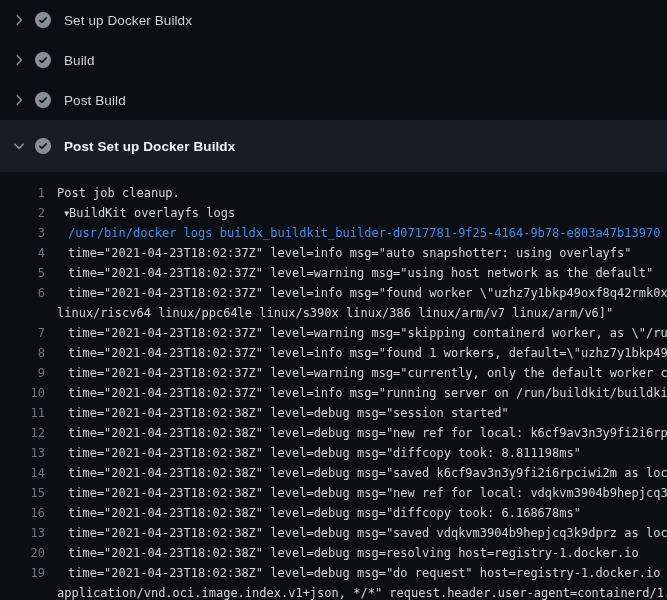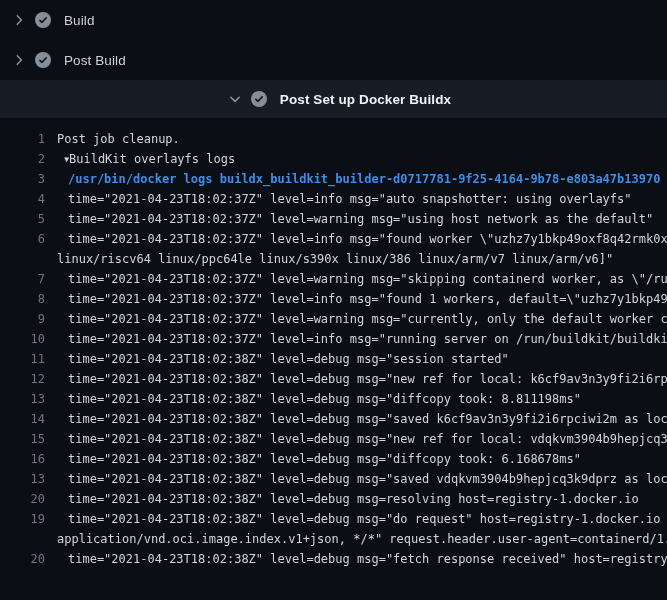--- a/index.html
+++ b/index.html
@@ -20,21 +20,21 @@
     background:var(--page-bg);
     font-family:"Liberation Sans", sans-serif;
   }
   .panel{width:667px;height:600px;overflow:hidden;}
 
   
   .step-row{
     display:flex;align-items:center;
     height:40px;padding-left:11px;cursor:pointer;
   }
-  .step-row.expanded{height:38px;background:var(--expanded-row-bg);justify-content:center;}
+  .step-row.expanded{height:52px;background:var(--expanded-row-bg);}
   .step-chevron{
     width:16px;height:16px;flex:none;color:var(--chevron-gray);
     display:flex;align-items:center;justify-content:center;margin-right:8px;
   }
   .step-check{
     width:16px;height:16px;flex:none;color:var(--check-circle-gray);
     display:flex;align-items:center;justify-content:center;margin-right:13px;
   }
   .step-label{
     font-size:13.5px;color:var(--step-title);font-weight:400;
@@ -48,31 +48,45 @@
     display:flex;height:20px;
     font-family:"DejaVu Sans Mono", monospace;
     font-size:12px;line-height:20px;white-space:pre;
   }
   .ln{
     width:45px;flex:none;text-align:right;
     color:var(--line-number);user-select:none;cursor:pointer;
   }
   .lt{margin-left:12px;color:var(--log-text);flex:none;text-align:right;}
   .lt.indent{padding-left:11px;}
-  .lt.command{padding-left:11px;color:var(--command-blue);font-weight:bold;}
+  .lt.command{padding-left:11px;color:var(--command-blue);font-weight:normal;}
   .tri{
     display:inline-block;width:12px;font-size:8px;
     vertical-align:1px;color:var(--log-text);
   }
 </style>
 </head>
 <body>
 
 <div class="panel">
   <div id="steps-list">
+      <div class="step-row">
+        <span class="step-chevron">
+          <svg width="16" height="16" viewBox="0 0 16 16">
+            <path d="M6.2 3.8 L10.4 8 L6.2 12.2" fill="none" stroke="currentColor" stroke-width="1.5" stroke-linecap="round" stroke-linejoin="round"></path>
+          </svg>
+        </span>
+        <span class="step-check">
+          <svg width="16" height="16" viewBox="0 0 16 16">
+            <circle cx="8" cy="8" r="8" fill="currentColor"></circle>
+            <path d="M4.9 8.3 L7 10.3 L11.2 5.9" fill="none" stroke="var(--check-mark-dark)" stroke-width="1.6" stroke-linecap="round" stroke-linejoin="round"></path>
+          </svg>
+        </span>
+        <span class="step-label">Set up Docker Buildx</span>
+      </div>
       <div class="step-row">
         <span class="step-chevron">
           <svg width="16" height="16" viewBox="0 0 16 16">
             <path d="M6.2 3.8 L10.4 8 L6.2 12.2" fill="none" stroke="currentColor" stroke-width="1.5" stroke-linecap="round" stroke-linejoin="round"></path>
           </svg>
         </span>
         <span class="step-check">
           <svg width="16" height="16" viewBox="0 0 16 16">
             <circle cx="8" cy="8" r="8" fill="currentColor"></circle>
             <path d="M4.9 8.3 L7 10.3 L11.2 5.9" fill="none" stroke="var(--check-mark-dark)" stroke-width="1.6" stroke-linecap="round" stroke-linejoin="round"></path>

